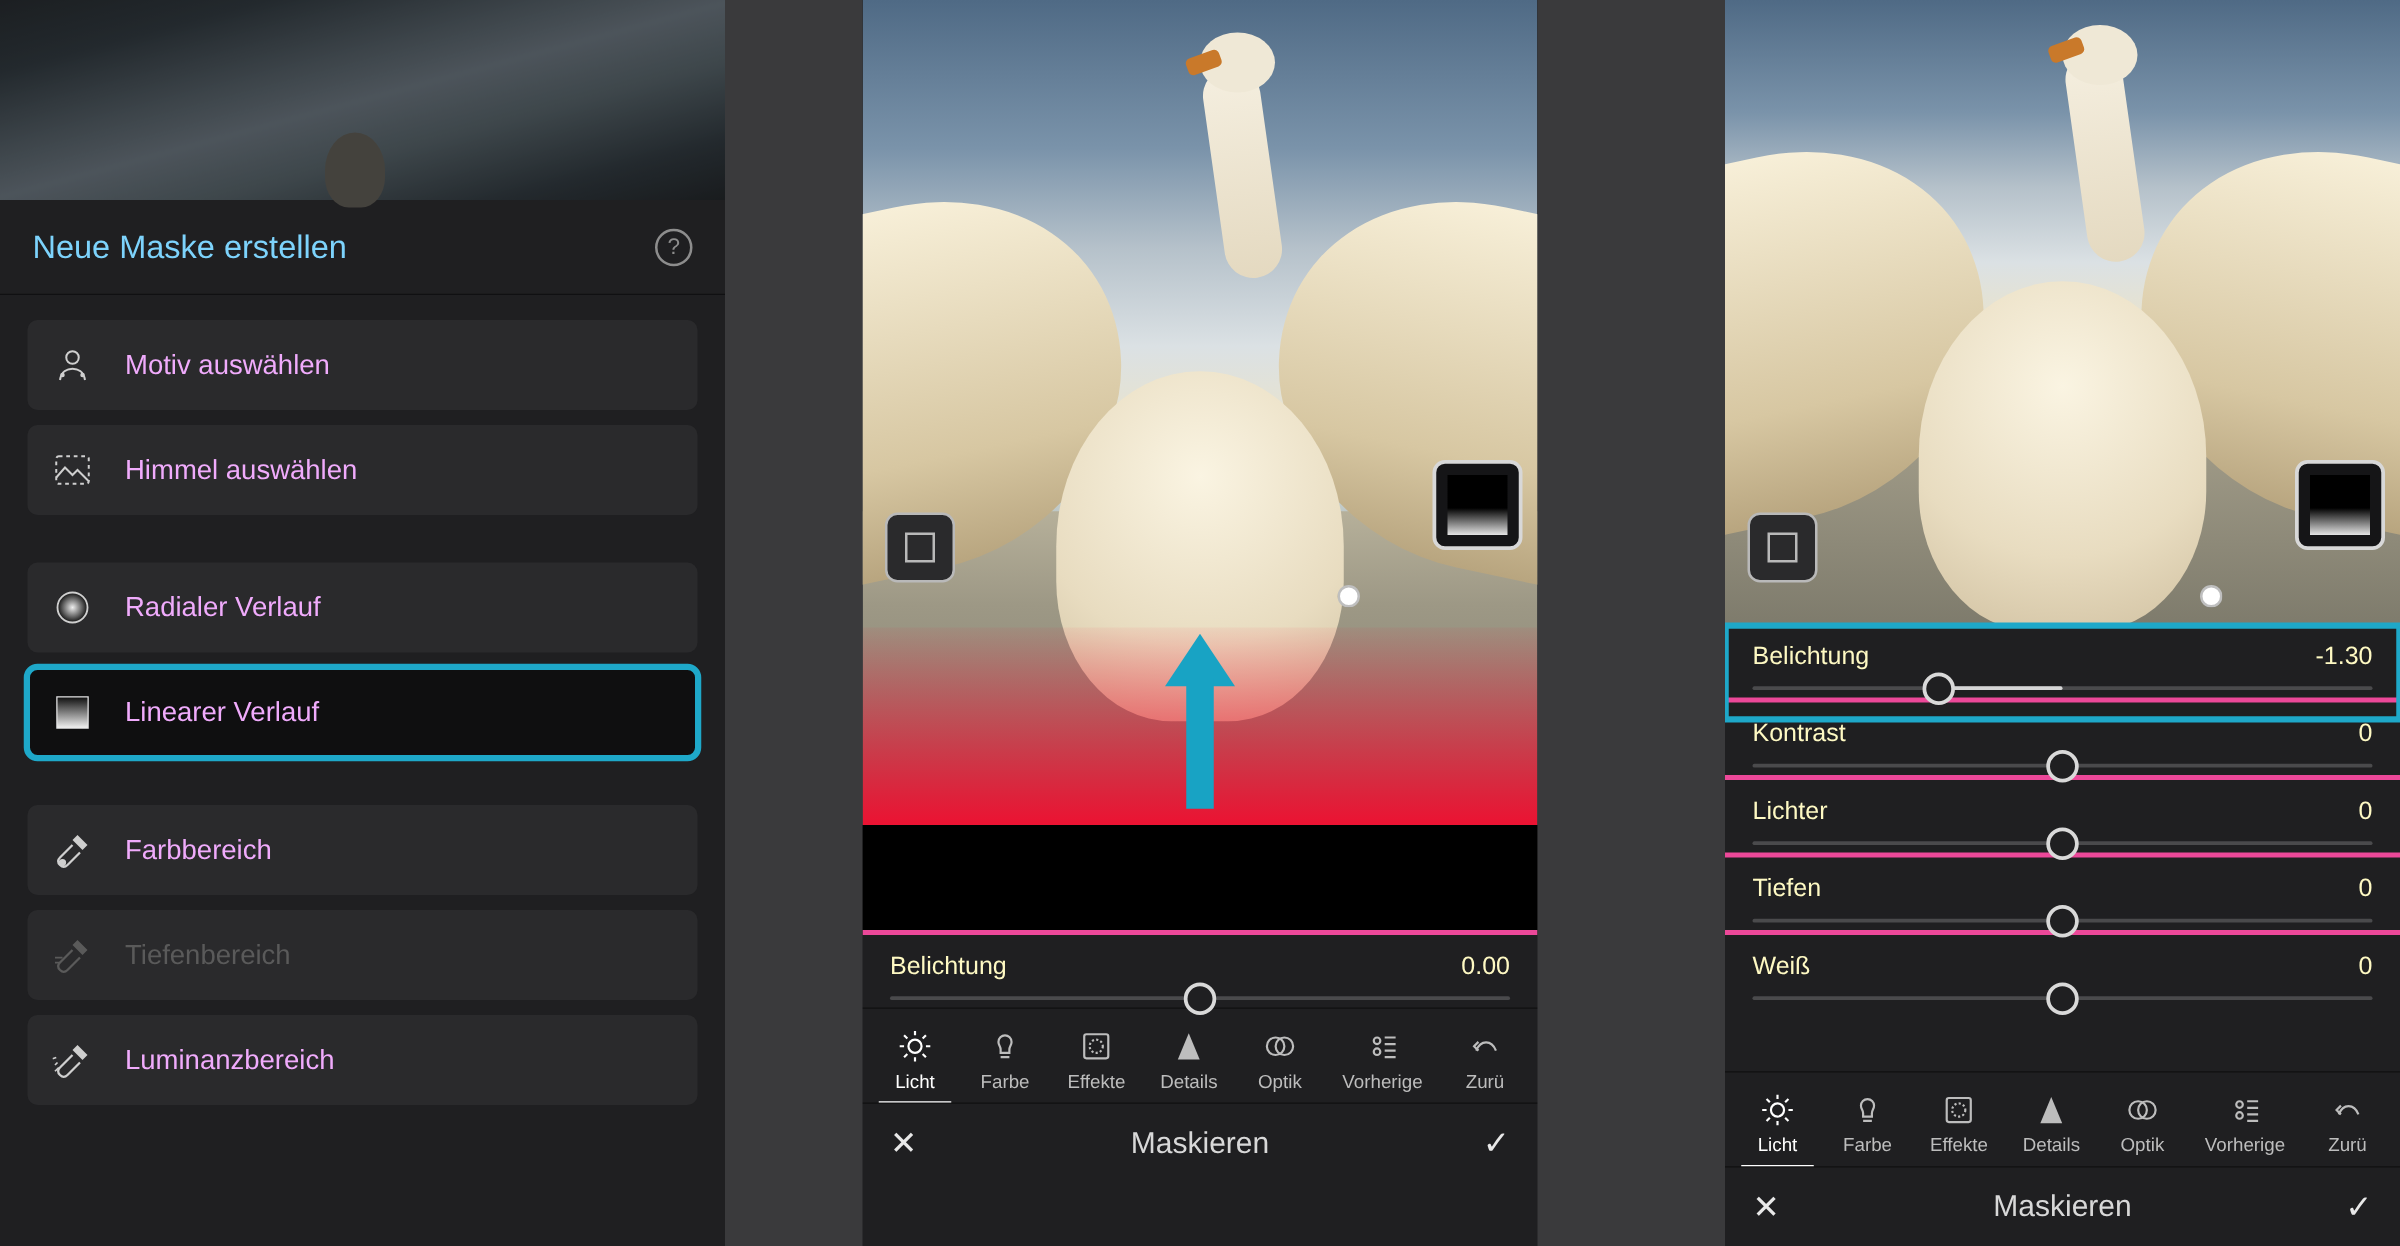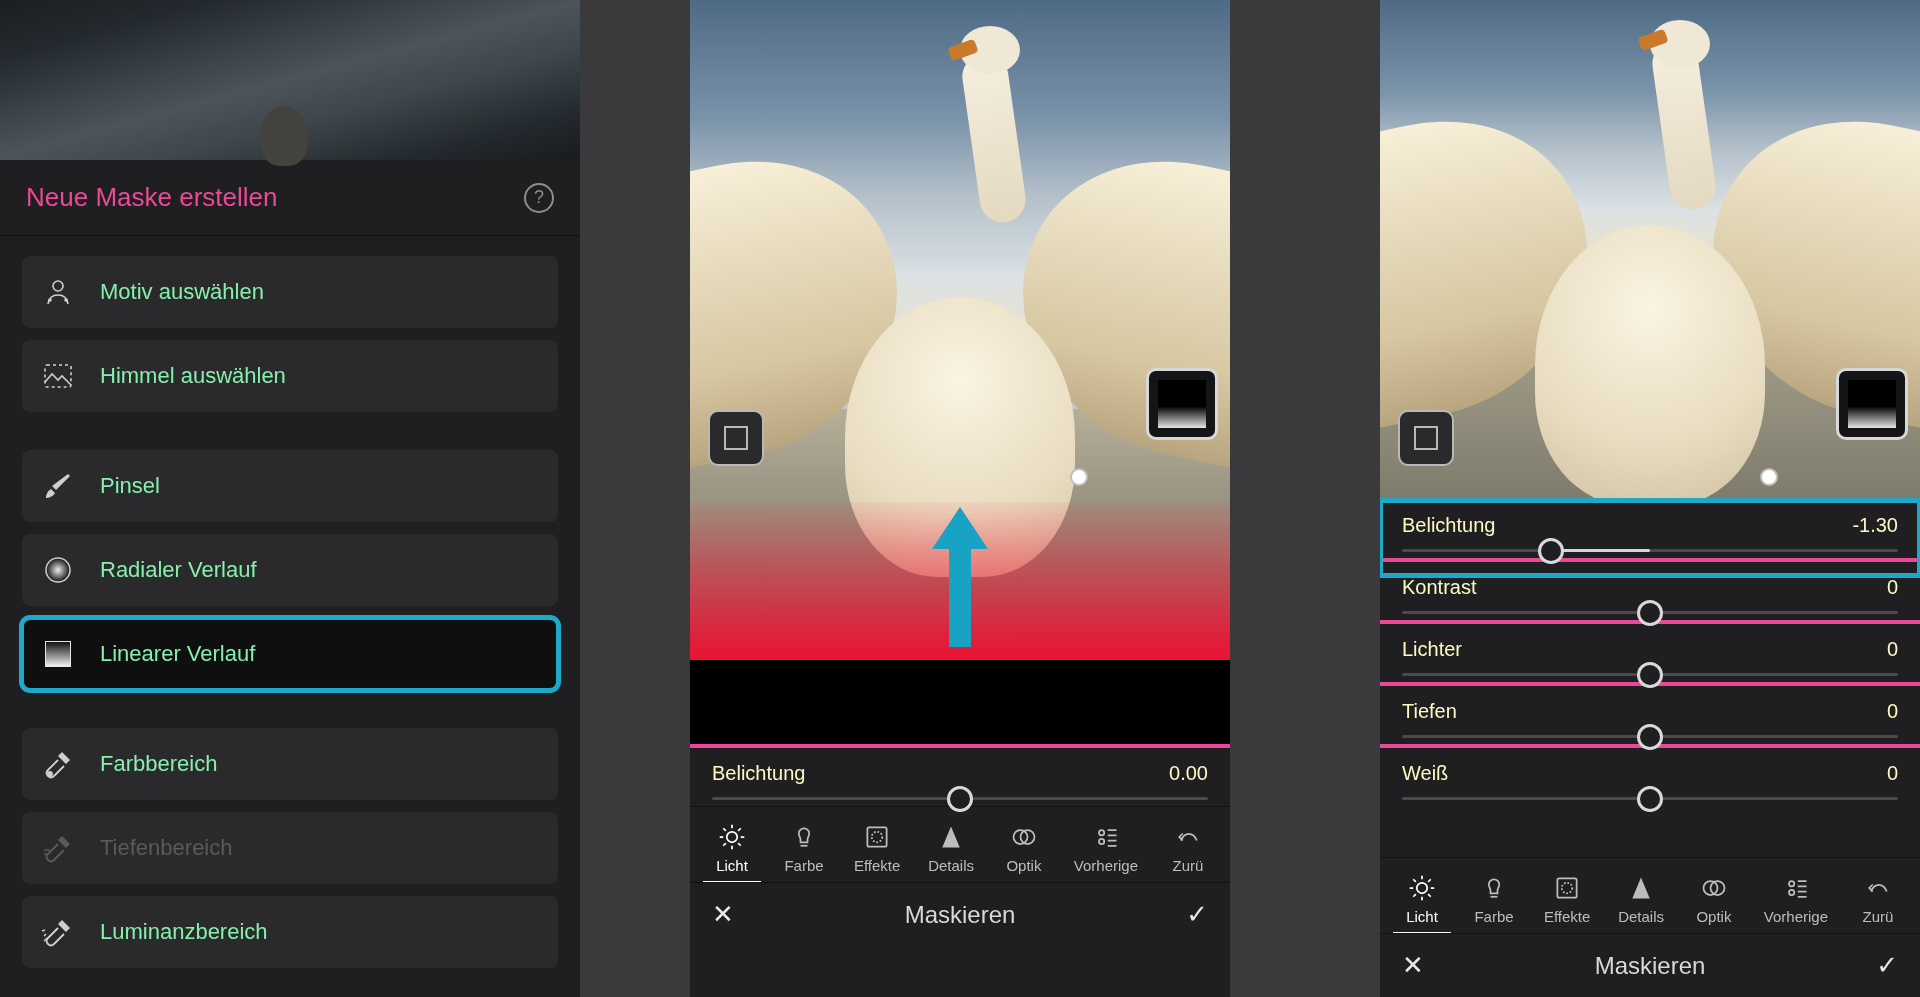--- a/index.html
+++ b/index.html
@@ -23,31 +23,31 @@
   }
   .p1-swan {
     position:absolute; bottom:-6px; left:260px; width:48px; height:60px;
     background:#cfc8b8; border-radius:50% 50% 40% 40%;
     filter: brightness(.6);
   }
   .p1-header {
     display:flex; align-items:center; justify-content:space-between;
     padding: 22px 26px; border-bottom:1px solid #101012;
   }
-  .p1-title { font-size:26px; font-weight:500; color:#ec4899; }
+  .p1-title { font-size:26px; font-weight:500; color:#7dd3fc; }
   .help-circle {
     width:30px; height:30px; border:2px solid #8d8d8d; border-radius:50%;
     display:flex; align-items:center; justify-content:center;
     font-size:18px; color:#8d8d8d; cursor:pointer;
   }
   .mask-list { padding: 20px 22px 0 22px; display:flex; flex-direction:column; gap:12px; }
   .mask-item {
     height:72px; background:#2a2a2c; border-radius:8px;
     display:flex; align-items:center; padding:0 20px; gap:26px;
-    font-size:22px; color:#86efac; cursor:pointer;
+    font-size:22px; color:#f0abfc; cursor:pointer;
   }
   .mask-item.selected {
     background:#0f0f10; outline:5px solid #1ea8c9; outline-offset:-2px;
   }
   .mask-item.disabled { color:#5a5a5a; }
   .mask-icon { width:32px; height:32px; display:flex; align-items:center; justify-content:center; flex-shrink:0; }
   .mask-icon svg { width:100%; height:100%; }
   .sep { height:14px; }
 
   
@@ -197,28 +197,20 @@
           <svg viewBox="0 0 32 32" fill="none" stroke="#cfcfcf" stroke-width="1.6" stroke-dasharray="3 3">
             <rect x="3" y="5" width="26" height="22" rx="2"></rect>
             <path d="M3 22l7-8 6 6 4-4 9 9" stroke-dasharray="0"></path>
           </svg>
         </span>
         <span>Himmel auswählen</span>
       </div>
 
       <div class="sep"></div>
 
-      <div class="mask-item">
-        <span class="mask-icon">
-          <svg viewBox="0 0 32 32" fill="#cfcfcf">
-            <path d="M26 4l2 2-14 14-4-4L26 4zM9 19l4 4c-2 4-7 5-9 5 0-2 1-7 5-9z"></path>
-          </svg>
-        </span>
-        <span>Pinsel</span>
-      </div>
 
       <div class="mask-item">
         <span class="mask-icon">
           <svg viewBox="0 0 32 32">
             <circle cx="16" cy="16" r="12" fill="url(#rg)" stroke="#cfcfcf" stroke-width="1.5"></circle>
             <defs>
                 <radialGradient id="rg">
                   <stop offset="0" stop-color="#eee"></stop>
                   <stop offset="1" stop-color="#111"></stop>
                 </radialGradient>

